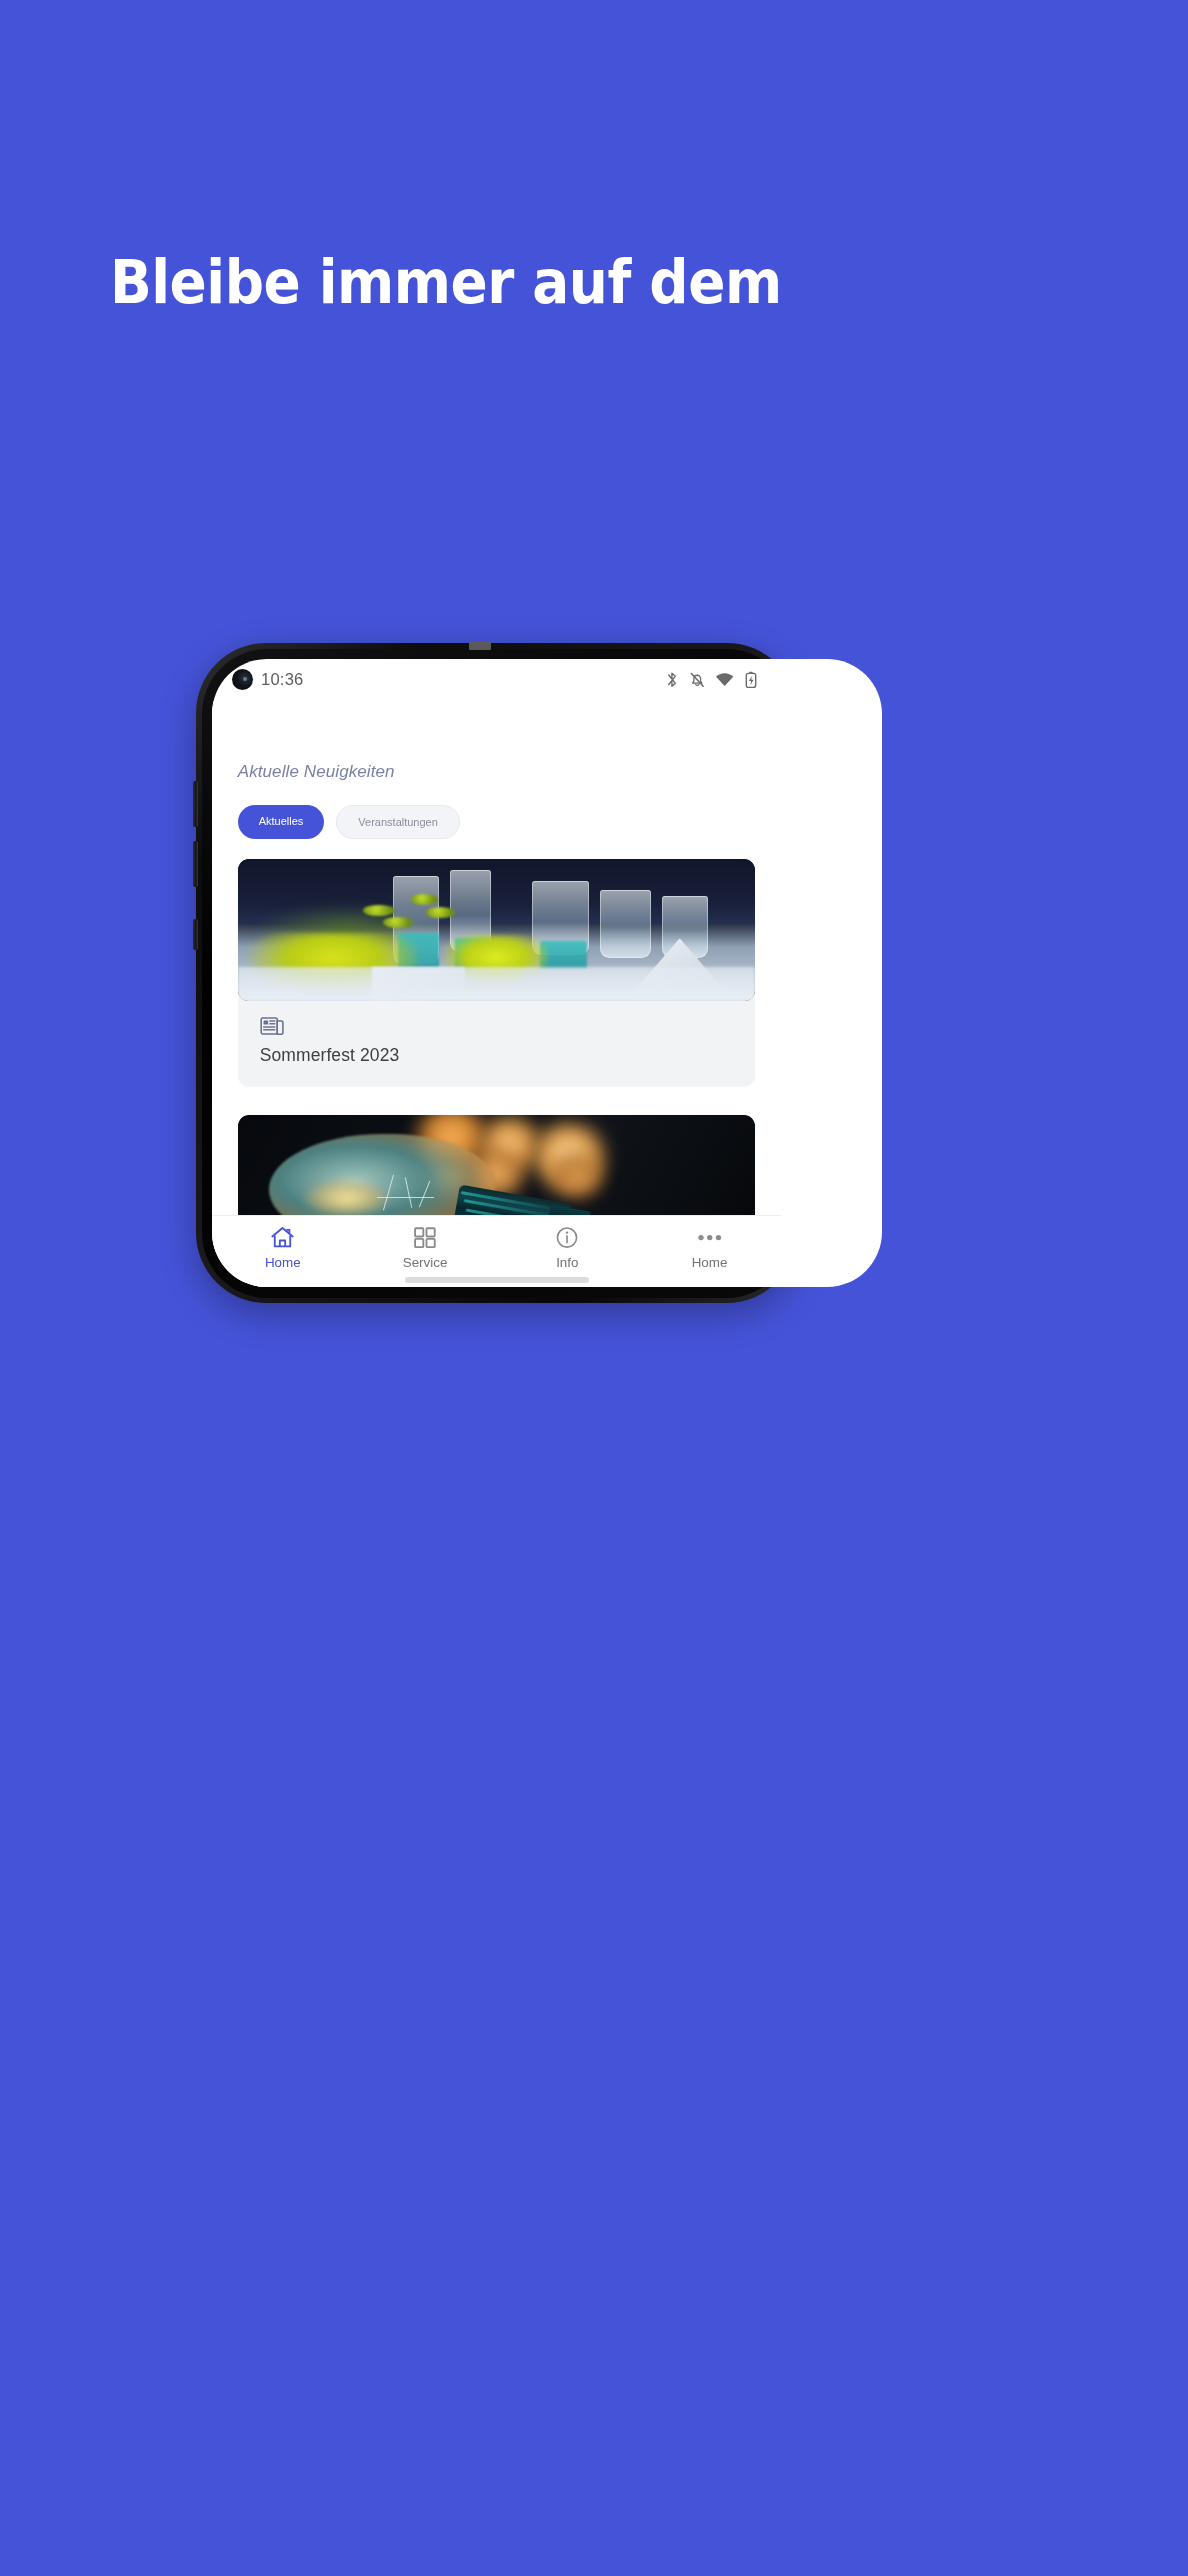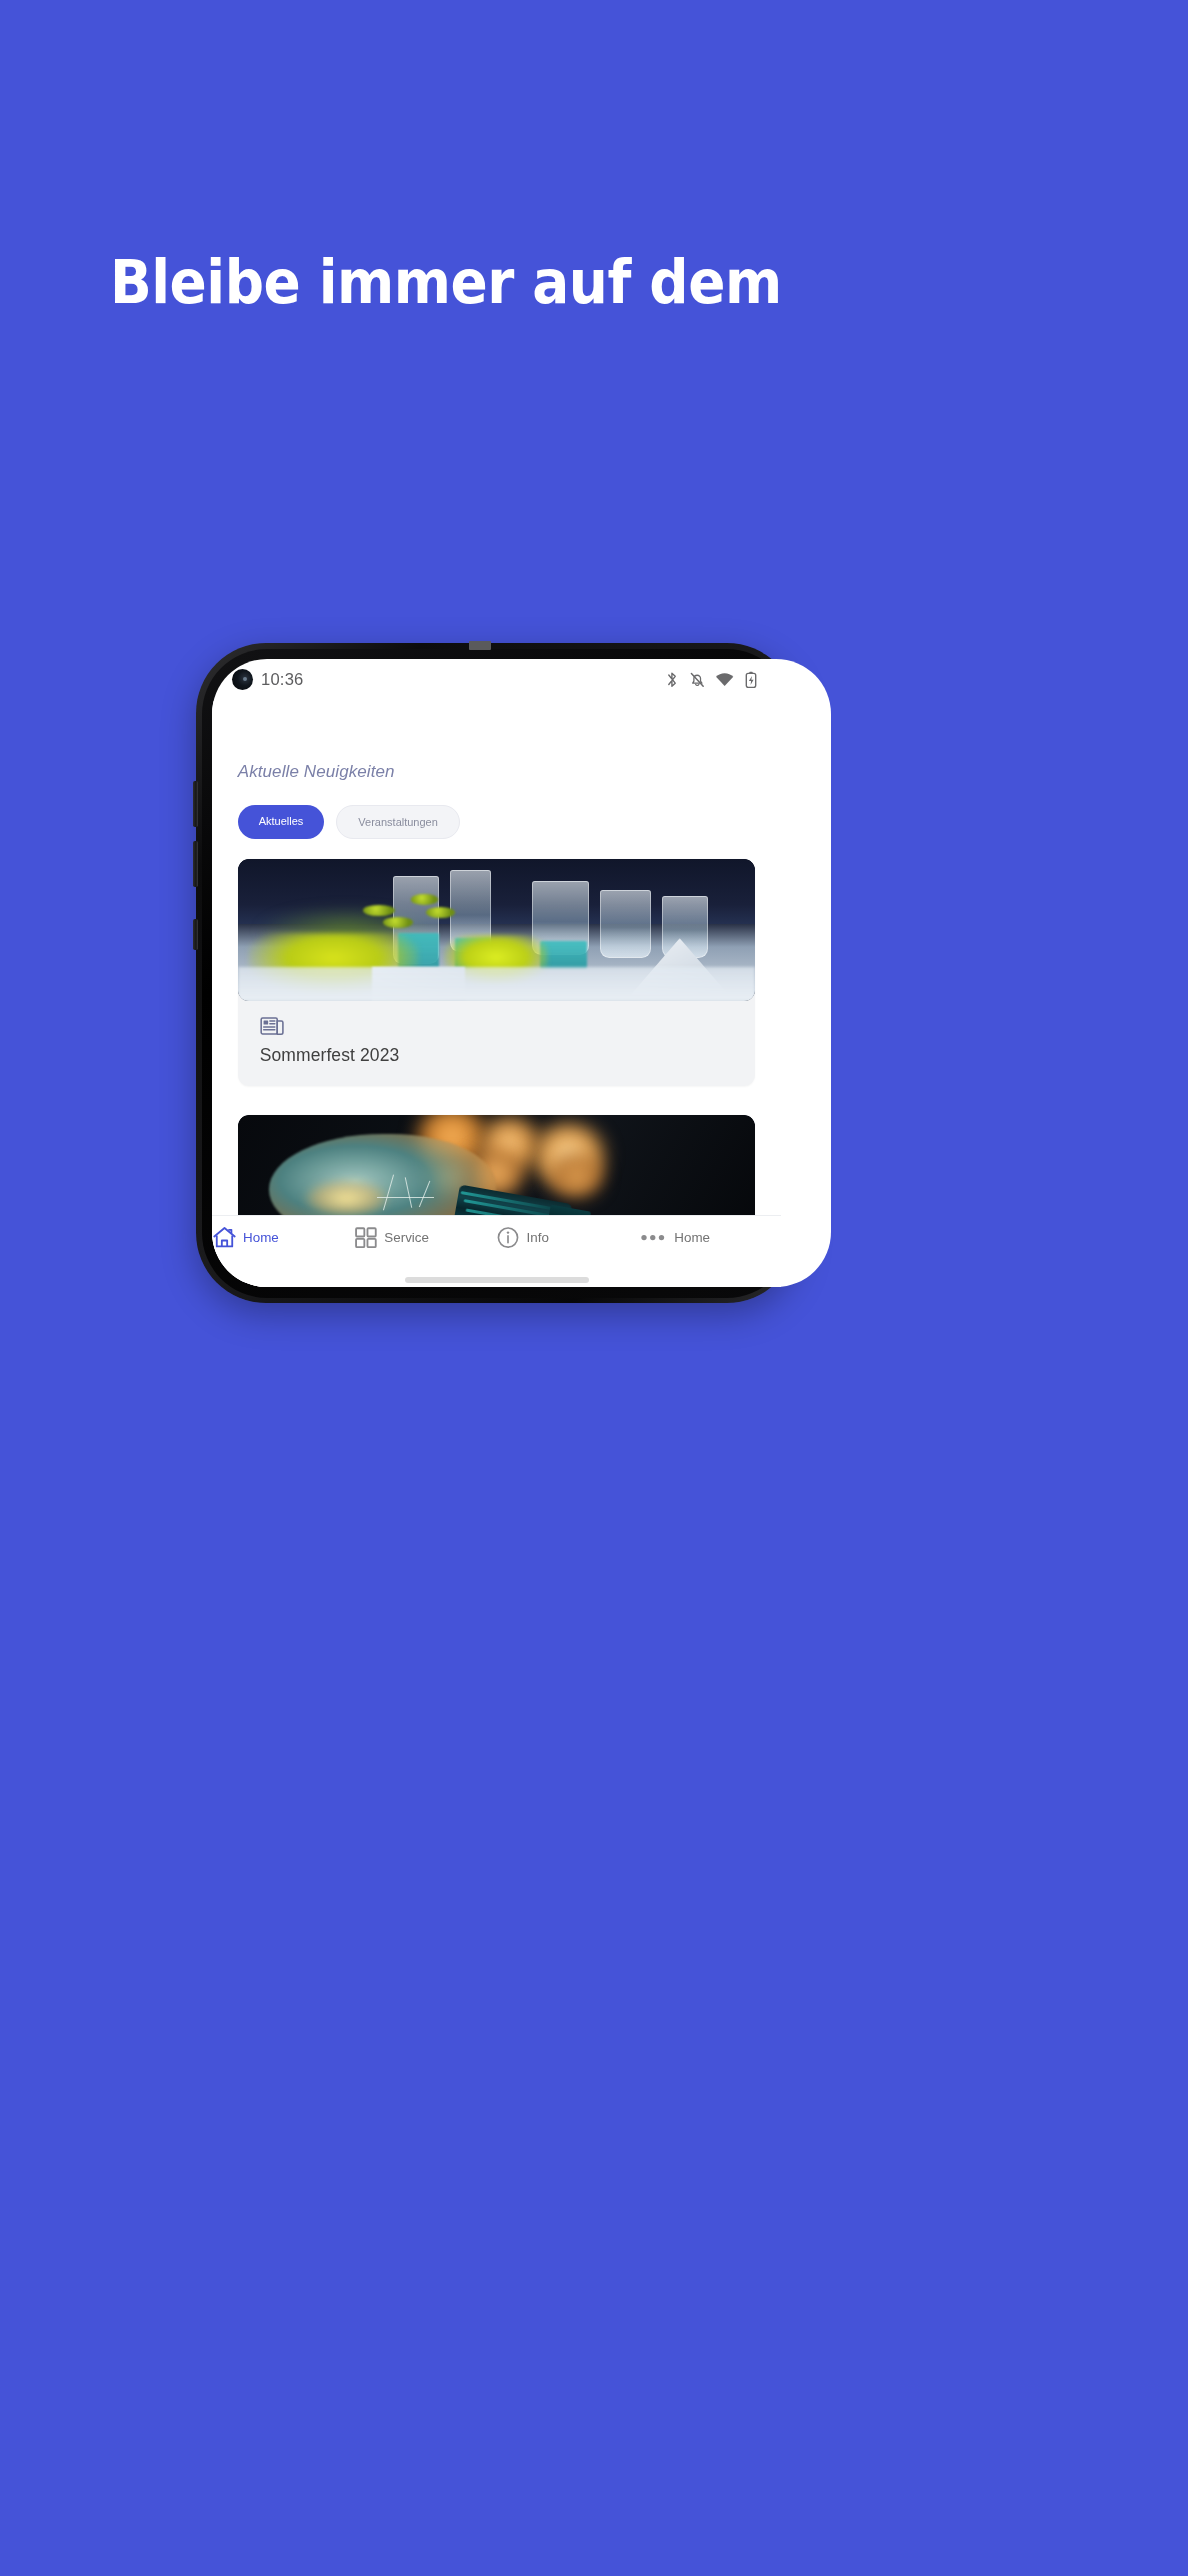--- a/index.html
+++ b/index.html
@@ -52,21 +52,21 @@
   .phone-shell-inner {
     position:absolute;
     left:5.5px; top:5.5px;
     width:590px; height:649px;
     border-radius:65px;
     background:linear-gradient(160deg,#121214 0%,#000 40%,#09090a 100%);
   }
   .phone-screen {
     position:absolute;
     left:15.7px; top:15.7px;
-    width:619px; height:628px;
+    width:670px; height:628px;
     border-radius:55px;
     background:#ffffff;
     overflow:hidden;
   }
   
   .btn-side {
     position:absolute;
     background:linear-gradient(90deg,#2c2c2e,#161617 60%,#39393b);
     border-radius:1.8px;
   }
@@ -240,20 +240,21 @@
     height:72px;
     border-top:0.9px solid #eceef1;
     background:#ffffff;
     display:flex;
     align-items:flex-start;
     padding-top:10px;
   }
   .navitem {
     flex:1;
     display:flex;
+    flex-direction:column;
     align-items:center;
     gap:6.4px;
   }
   .nav-label {
     font-size:13.4px;
     color:#737373;
   }
   .navitem.active .nav-label { color:#4553d8; }
 
   

